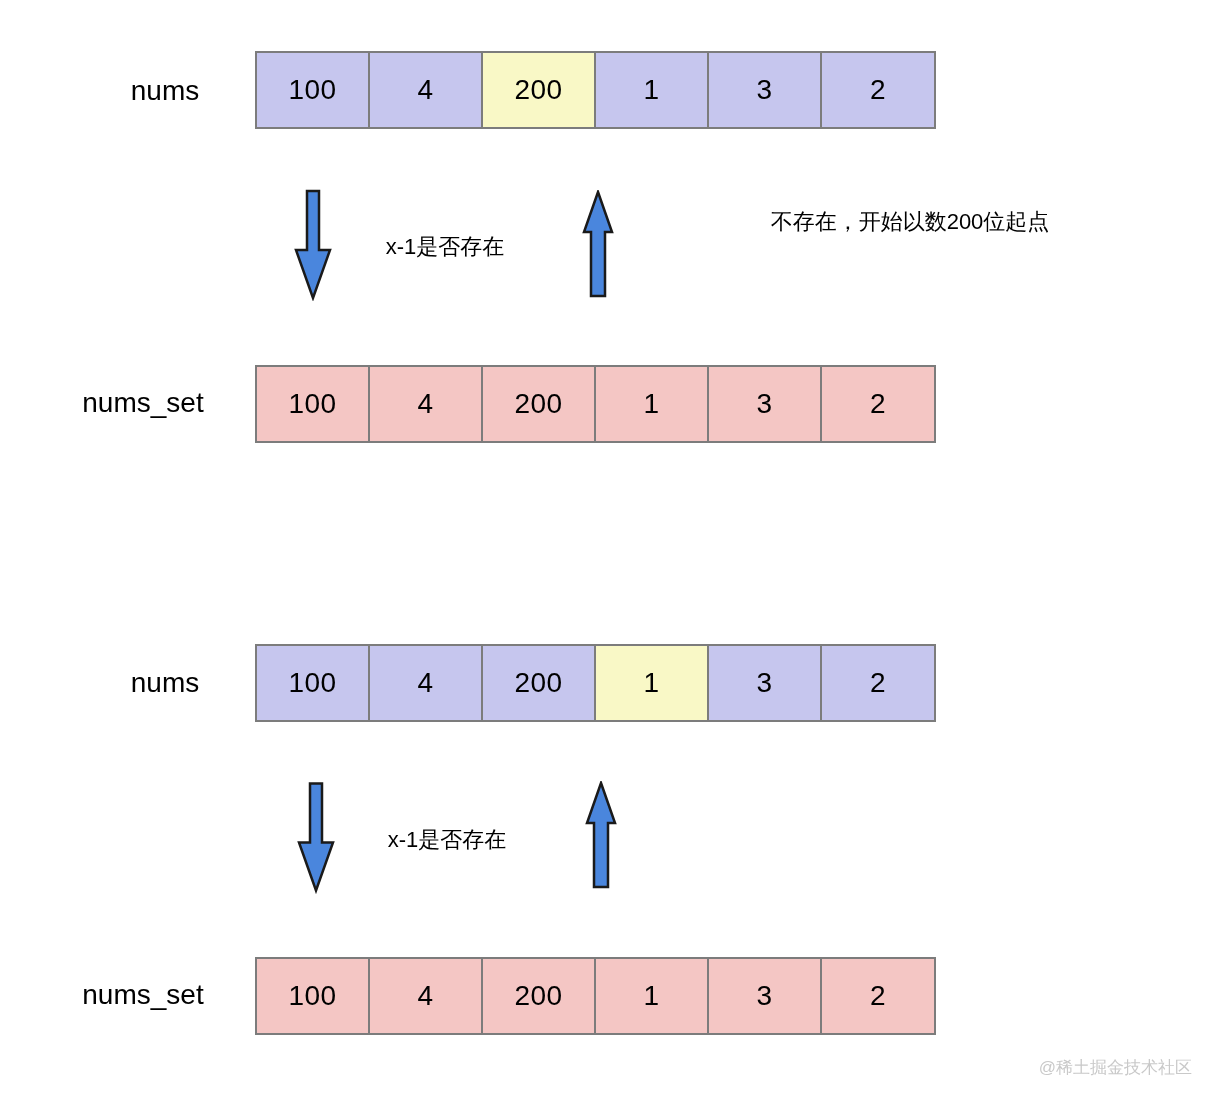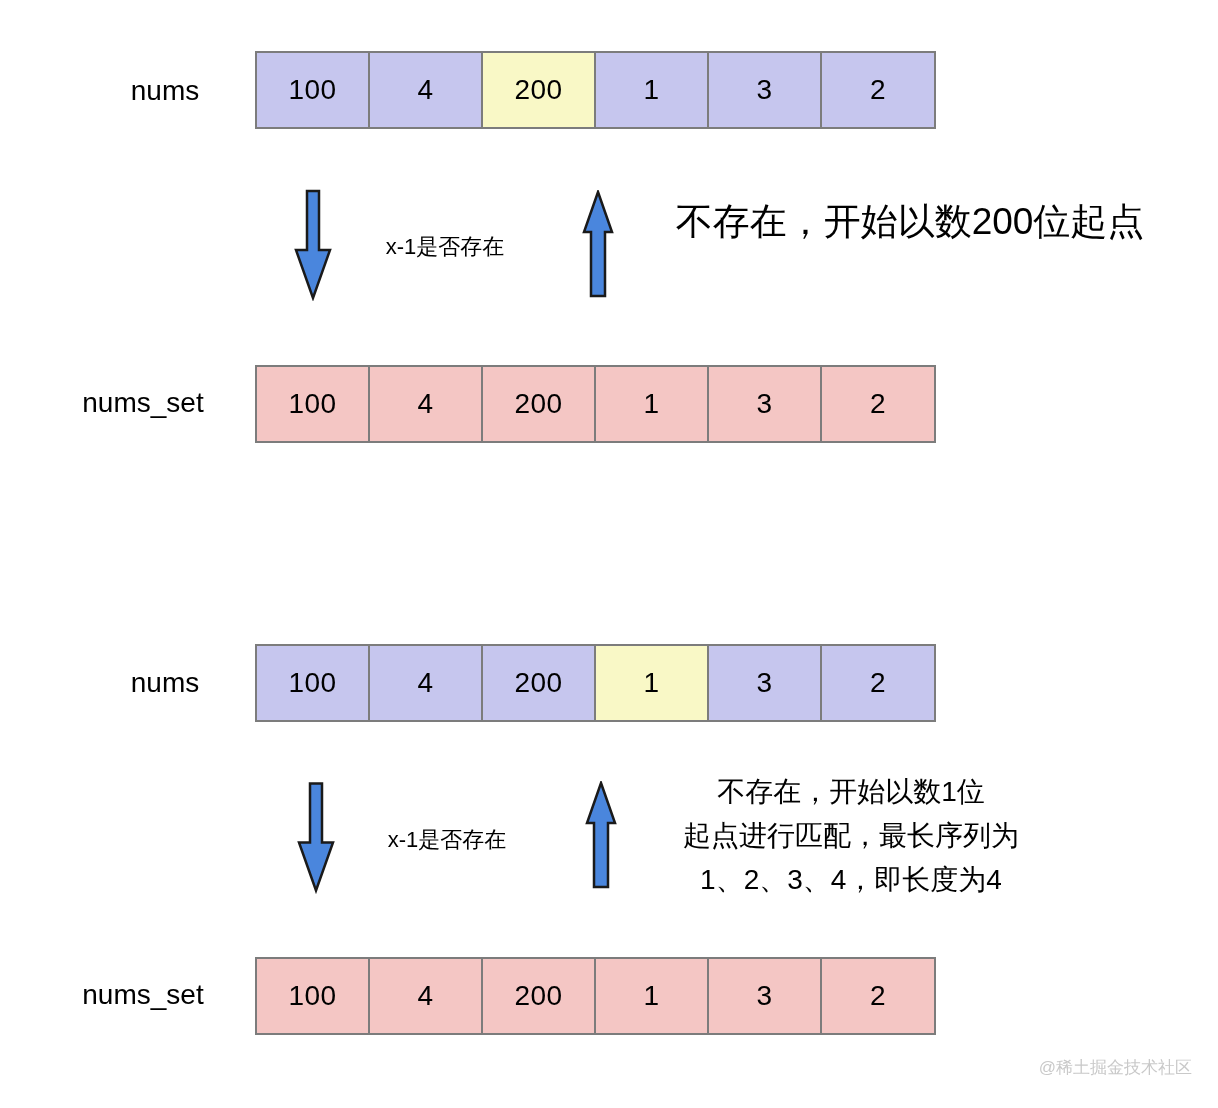--- a/index.html
+++ b/index.html
@@ -29,21 +29,21 @@
   }
   .arrow { position:absolute; }
   .arrow svg { display:block; }
   .arrow polygon { fill:var(--arrow-blue,#4a86dd); stroke:#1a1a1a; stroke-width:2.5; stroke-linejoin:miter; }
   .question {
     position:absolute; transform:translate(-50%,-50%);
     font-size:22px; white-space:nowrap;
   }
   .annotation {
     position:absolute; transform:translateX(-50%);
-    text-align:center; font-size:37px; white-space:nowrap;
+    text-align:center; font-size:22px; white-space:nowrap;
   }
   .annotation.s1 { line-height:51px; }
   .annotation.s2 { font-size:28px; line-height:44px; }
   .watermark {
     position:absolute; right:26px; top:1056px;
     font-size:17px; color:var(--watermark-gray,#c9c9c9);
     white-space:nowrap;
   }
 </style>
 </head>
@@ -109,25 +109,20 @@
   </div>
 
   <div class="question" style="left:447px; top:840px;">x-1是否存在</div>
 
   <div class="arrow" style="left:584px; top:781px;">
     <svg width="34" height="108" viewBox="0 0 34 108">
       <polygon points="17,2 31,42 24,42 24,106 10,106 10,42 3,42"></polygon>
     </svg>
   </div>
 
-  <div class="annotation s2" style="left:851px; top:770px;">
-    <div>不存在，开始以数1位</div>
-    <div>起点进行匹配，最长序列为</div>
-    <div>1、2、3、4，即长度为4</div>
-  </div>
 
   <div class="row-label" style="left:143px; top:995px;">nums_set</div>
 
   <div class="array" style="left:255px; top:957px;">
     <div class="cell pink">100</div>
     <div class="cell pink">4</div>
     <div class="cell pink">200</div>
     <div class="cell pink">1</div>
     <div class="cell pink">3</div>
     <div class="cell pink">2</div>

